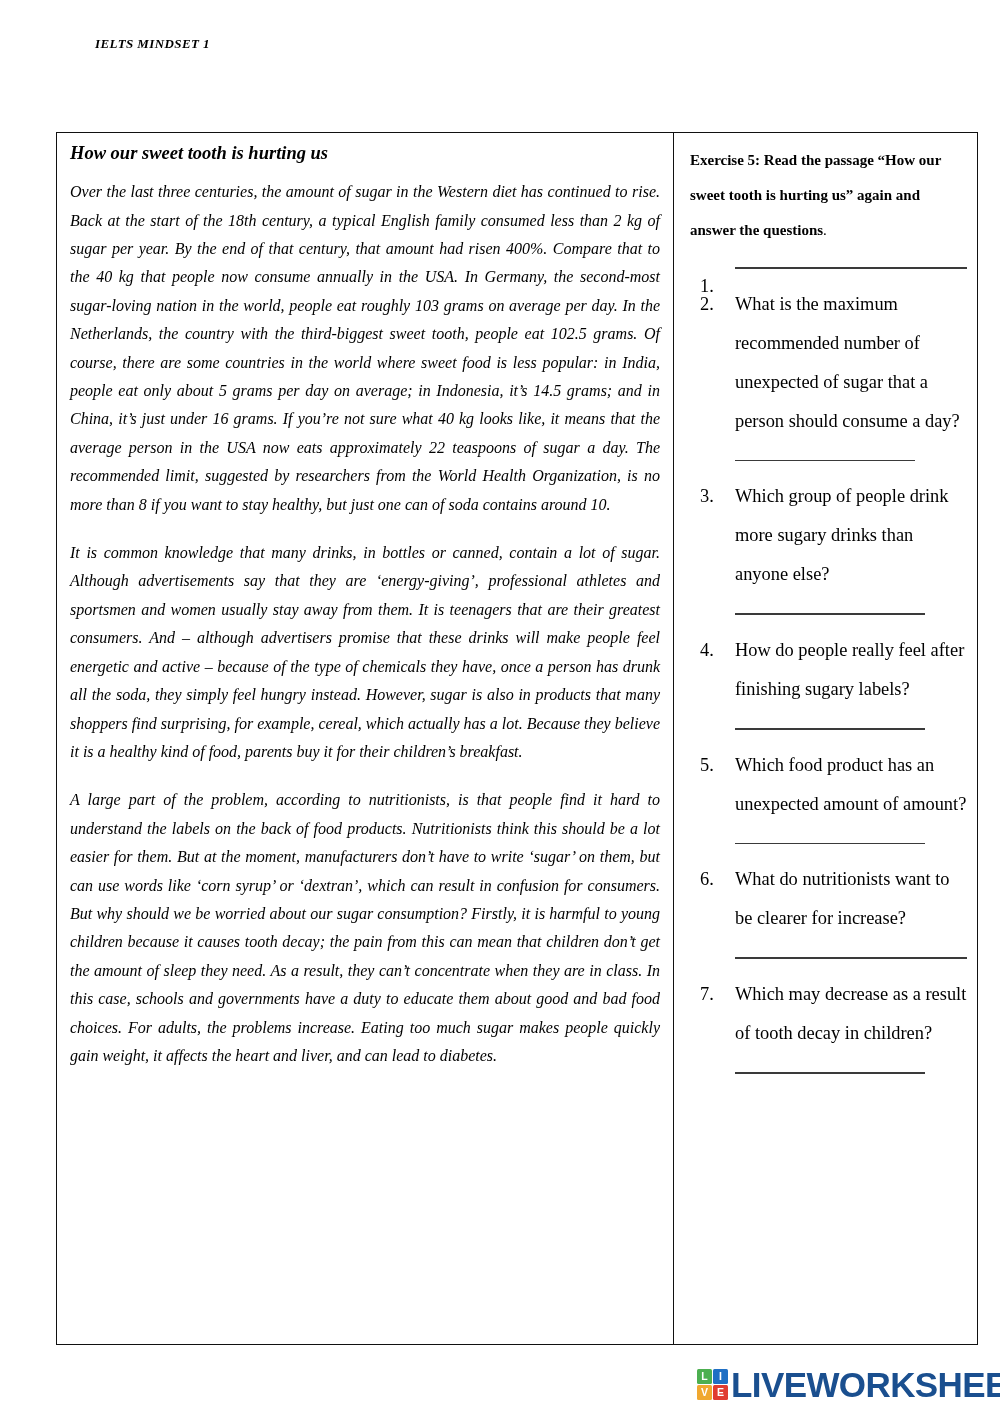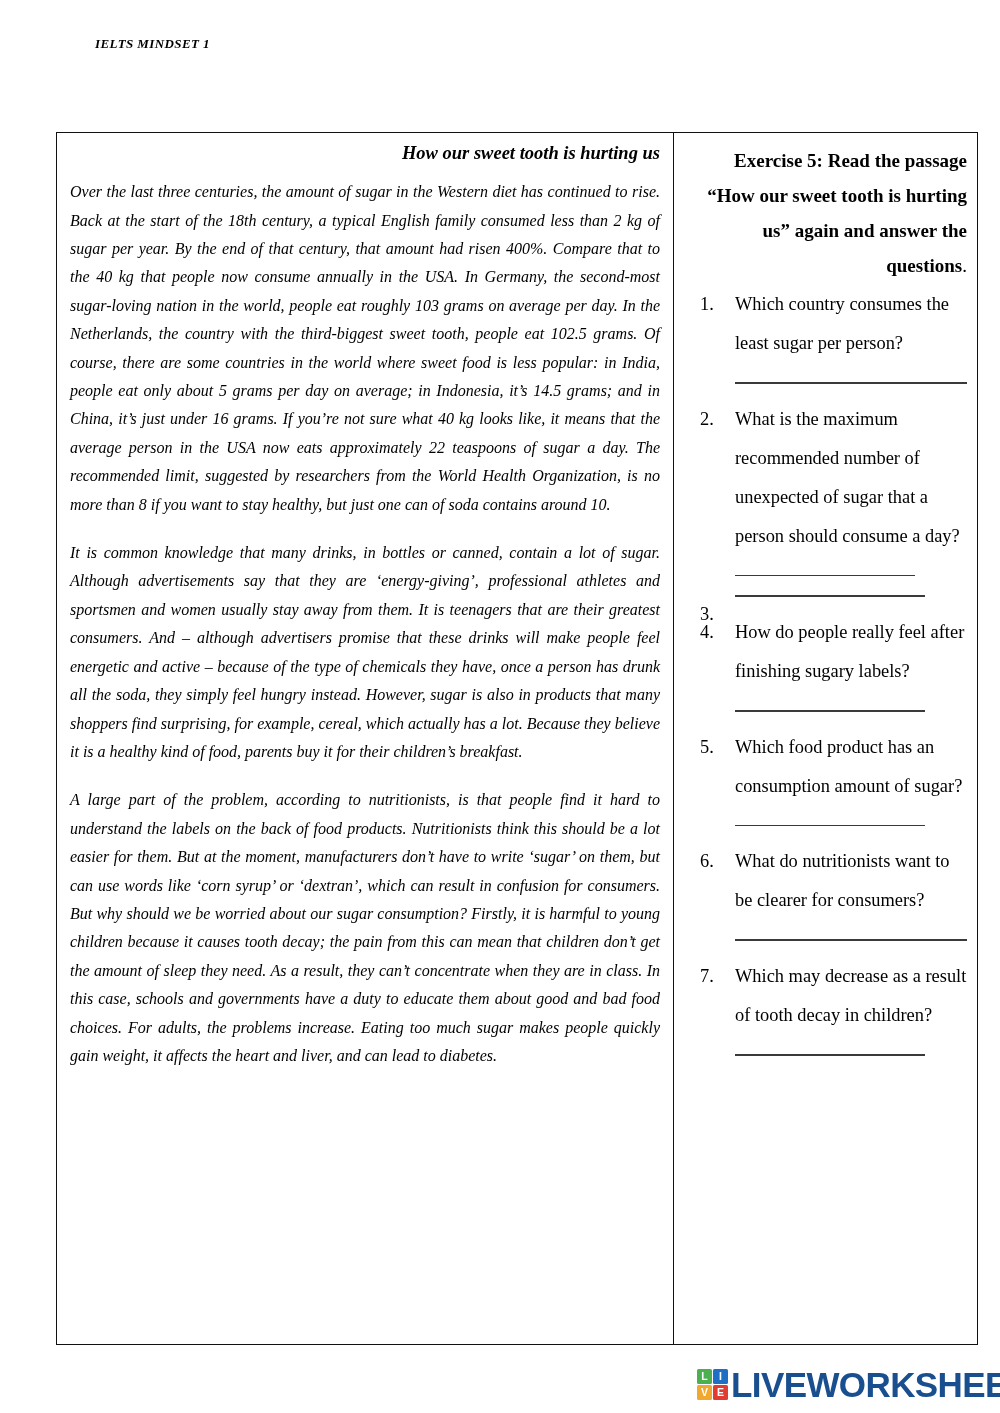--- a/index.html
+++ b/index.html
@@ -46,21 +46,21 @@
     padding: 9px 13px 6px 13px;
   }
   .questions-cell {
     flex: 1;
     box-sizing: border-box;
     padding: 10px 10px 6px 14px;
   }
 
   
   .passage-title {
-    text-align: right;
+    text-align: left;
     font-weight: bold;
     font-style: italic;
     font-size: 18.5px;
     margin: 0 0 14px 0;
     line-height: 1.2;
   }
   .passage-para {
     font-style: italic;
     font-size: 16px;
     line-height: 28.4px;
@@ -69,24 +69,23 @@
     margin: 0 0 20px 0;
     hyphens: none;
   }
   .passage-para:last-child {
     margin-bottom: 8px;
   }
 
   
   .exercise-heading {
     font-weight: bold;
-    font-size: 19px;
+    font-size: 15px;
     line-height: 35px;
-    margin: 0 0 2px 8px;
-    text-align: right;
+    margin: 0 0 2px 2px;
   }
   .exercise-heading .trailing-dot {
     font-weight: normal;
   }
   .question-list {
     list-style: none;
     margin: 0;
     padding: 0;
   }
   .question-item {
@@ -165,50 +164,50 @@
 
   <div class="questions-cell">
     <div class="exercise-heading">
       <span>Exercise 5: Read the passage “How our sweet tooth is hurting us” again and answer the questions</span><span class="trailing-dot">.</span>
     </div>
 
     <ol class="question-list">
 
       <li class="question-item">
         <span class="question-number">1.</span>
-        <span class="question-text">Which country consumes the least sugar per person?</span>
         <div class="answer-line w-long"></div>
       </li>
 
       <li class="question-item">
         <span class="question-number">2.</span>
         <span class="question-text">What is the maximum recommended number of unexpected of sugar that a person should consume a day?</span>
         <div class="answer-line w-short"></div>
       </li>
 
       <li class="question-item">
         <span class="question-number">3.</span>
+        <span class="question-text">Which group of people drink more sugary drinks than anyone else?</span>
         <div class="answer-line w-medium"></div>
       </li>
 
       <li class="question-item">
         <span class="question-number">4.</span>
         <span class="question-text">How do people really feel after finishing sugary labels?</span>
         <div class="answer-line w-medium"></div>
       </li>
 
       <li class="question-item">
         <span class="question-number">5.</span>
-        <span class="question-text">Which food product has an consumption amount of sugar?</span>
+        <span class="question-text">Which food product has an unexpected amount of amount?</span>
         <div class="answer-line w-medium"></div>
       </li>
 
       <li class="question-item">
         <span class="question-number">6.</span>
-        <span class="question-text">What do nutritionists want to be clearer for consumers?</span>
+        <span class="question-text">What do nutritionists want to be clearer for increase?</span>
         <div class="answer-line w-long"></div>
       </li>
 
       <li class="question-item">
         <span class="question-number">7.</span>
         <span class="question-text">Which may decrease as a result of tooth decay in children?</span>
         <div class="answer-line w-medium"></div>
       </li>
 
     </ol>

